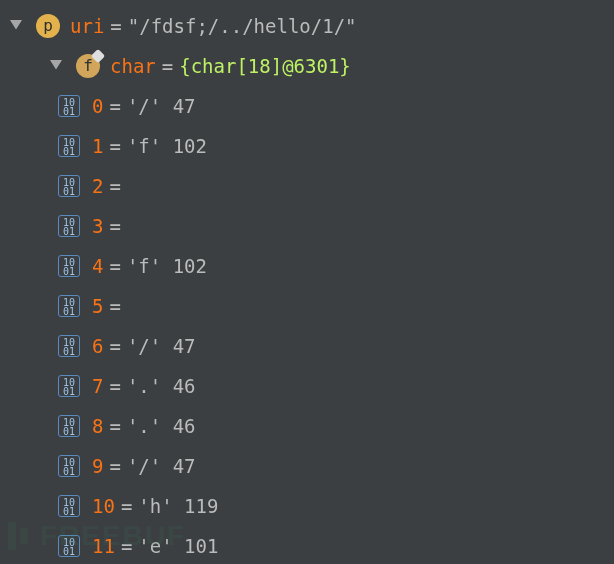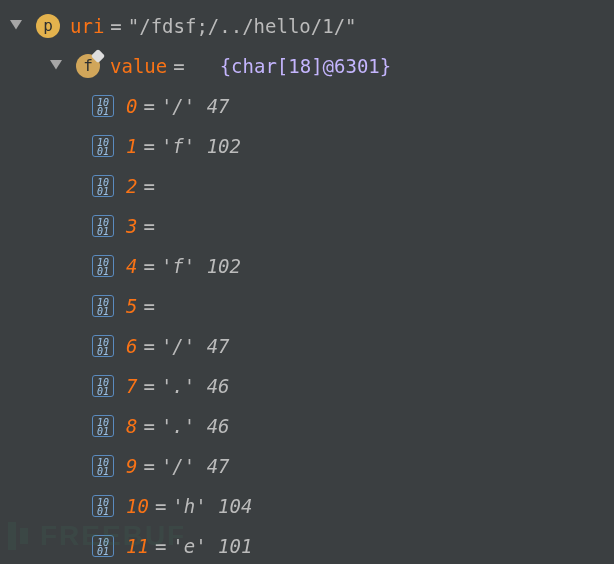--- a/index.html
+++ b/index.html
@@ -21,21 +21,21 @@
   }
 
   .row {
     display: flex;
     align-items: center;
     height: 40px;
   }
 
   .indent-0 { padding-left: 6px; }
   .indent-1 { padding-left: 46px; }
-  .indent-2 { padding-left: 92px; font-style: italic; }
+  .indent-2 { padding-left: 58px; }
 
   .arrow {
     width: 20px;
     height: 20px;
     display: inline-flex;
     align-items: center;
     justify-content: center;
     margin-right: 10px;
     flex-shrink: 0;
     cursor: pointer;
@@ -108,22 +108,21 @@
     color: #f97316;
   }
   .eq {
     color: #bbbbbb;
     margin: 0 6px;
   }
   .val-string {
     color: #bbbbbb;
   }
   .val-grey {
-    color: #c4b5fd;
-    margin-left: 29px;
+    color: #bef264;
   }
 
   
   .watermark {
     position: absolute;
     left: 8px;
     bottom: 12px;
     opacity: 0.15;
     color: #3e7a61;
     font-family: Arial, sans-serif;
@@ -166,21 +165,21 @@
     <span class="val-string">"/fdsf;/../hello/1/"</span>
   </div>
 
   <div class="row indent-1">
     <span class="arrow">
       <svg width="12" height="12" viewBox="0 0 10 10">
           <path d="M0 0 L10 0 L5 8 Z"></path>
         </svg>
     </span>
     <span class="var-icon icon-f">f</span>
-    <span class="name">value</span>
+    <span class="name">char</span>
     <span class="eq">=</span>
     <span class="val-grey">{char[18]@6301}</span>
   </div>
 
   <div id="entries">
       <div class="row indent-2">
         <span class="prim-icon">
           <span>10</span>
           <span>01</span>
         </span>
@@ -266,21 +265,21 @@
         <span class="eq">=</span>
         <span class="val-string">'/' 47</span>
       </div>
       <div class="row indent-2">
         <span class="prim-icon">
           <span>10</span>
           <span>01</span>
         </span>
         <span class="name">10</span>
         <span class="eq">=</span>
-        <span class="val-string">'h' 104</span>
+        <span class="val-string">'h' 119</span>
       </div>
       <div class="row indent-2">
         <span class="prim-icon">
           <span>10</span>
           <span>01</span>
         </span>
         <span class="name">11</span>
         <span class="eq">=</span>
         <span class="val-string">'e' 101</span>
       </div>

